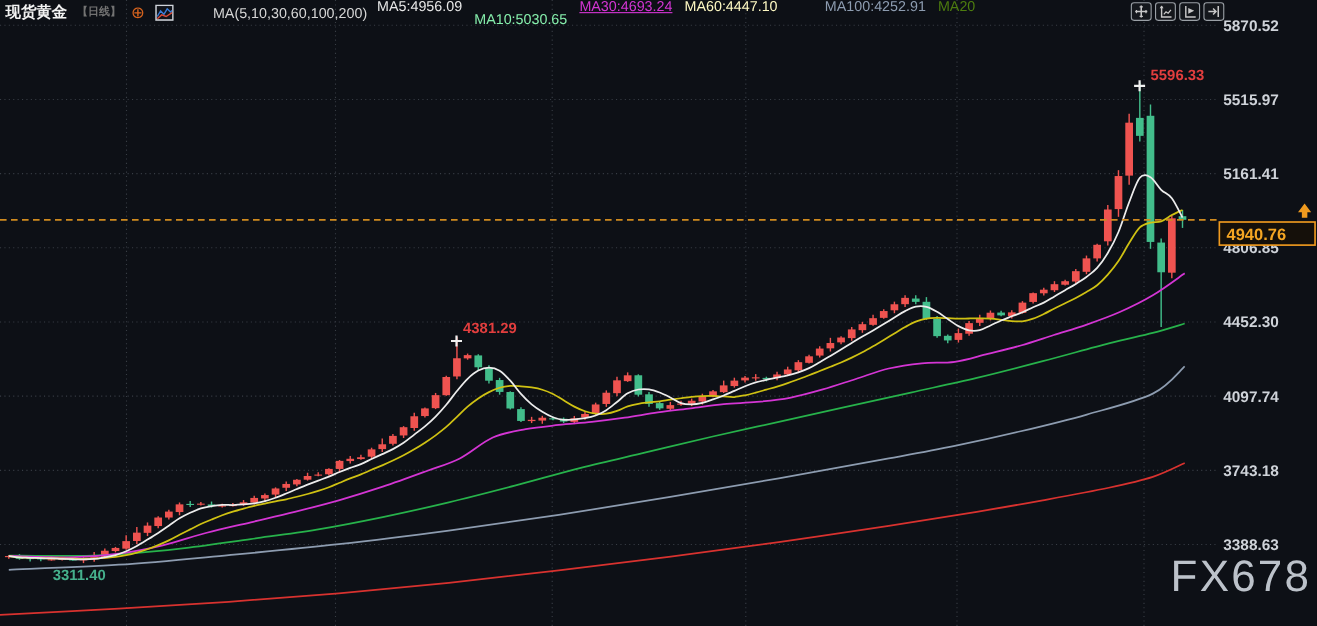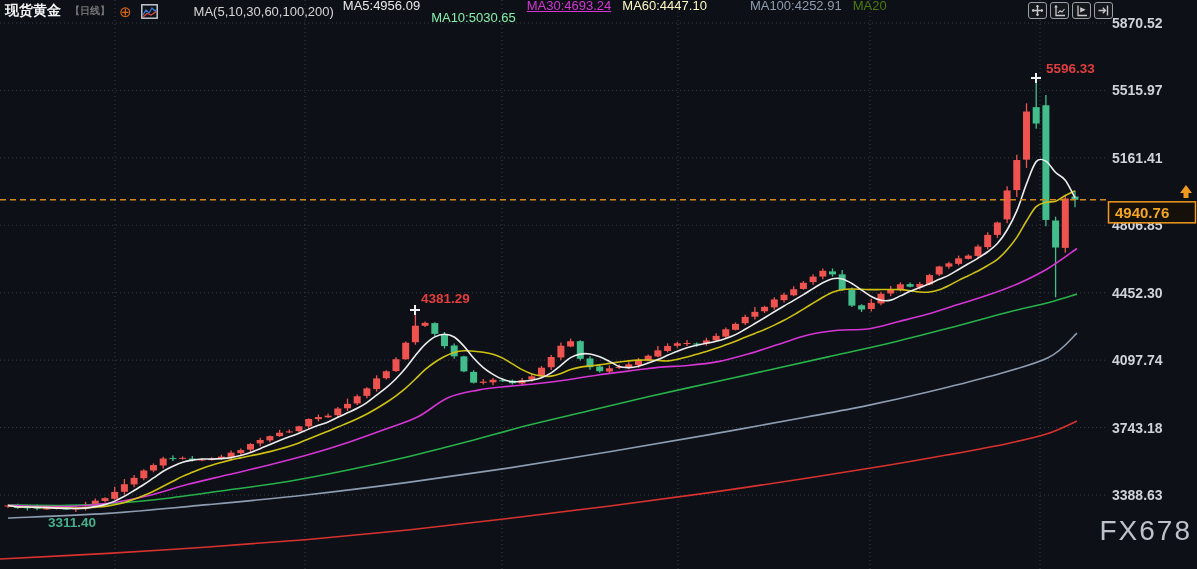--- a/index.html
+++ b/index.html
@@ -13,21 +13,21 @@
   .exp{color:#d8641e;font-size:15px;line-height:15px;}
   .cicon{display:inline-flex;align-items:center;}
   .grp{color:#d6d6d6;padding-left:27px;}
   #maLegend{display:inline-flex;gap:11px;}
   #maLegend span{font-size:13px;}
   #toolbar{position:absolute;left:1028px;top:2px;z-index:3;display:flex;gap:3px;}
   .tbtn{width:19px;height:17px;border:1px solid #9aa0a6;border-radius:3px;
         background:#14171c;display:flex;align-items:center;justify-content:center;
         box-sizing:border-box;cursor:pointer;}
   .wm{position:absolute;right:5px;bottom:22px;z-index:2;color:#c6ccd4;opacity:.95;
-      font-size:28px;font-weight:500;letter-spacing:2px;}
+      font-size:40px;font-weight:500;letter-spacing:2px;}
 </style>
 </head>
 <body>
 
 <svg id="chart" width="1197" height="569">
     <rect x="0" y="0" width="1197" height="569" fill="#0d1016"></rect>
     <g>
       <line x1="115" y1="0" x2="115" y2="569" stroke="#383d45" stroke-width="1" stroke-dasharray="1 3"></line>
       <line x1="305" y1="0" x2="305" y2="569" stroke="#383d45" stroke-width="1" stroke-dasharray="1 3"></line>
       <line x1="502" y1="0" x2="502" y2="569" stroke="#383d45" stroke-width="1" stroke-dasharray="1 3"></line>

